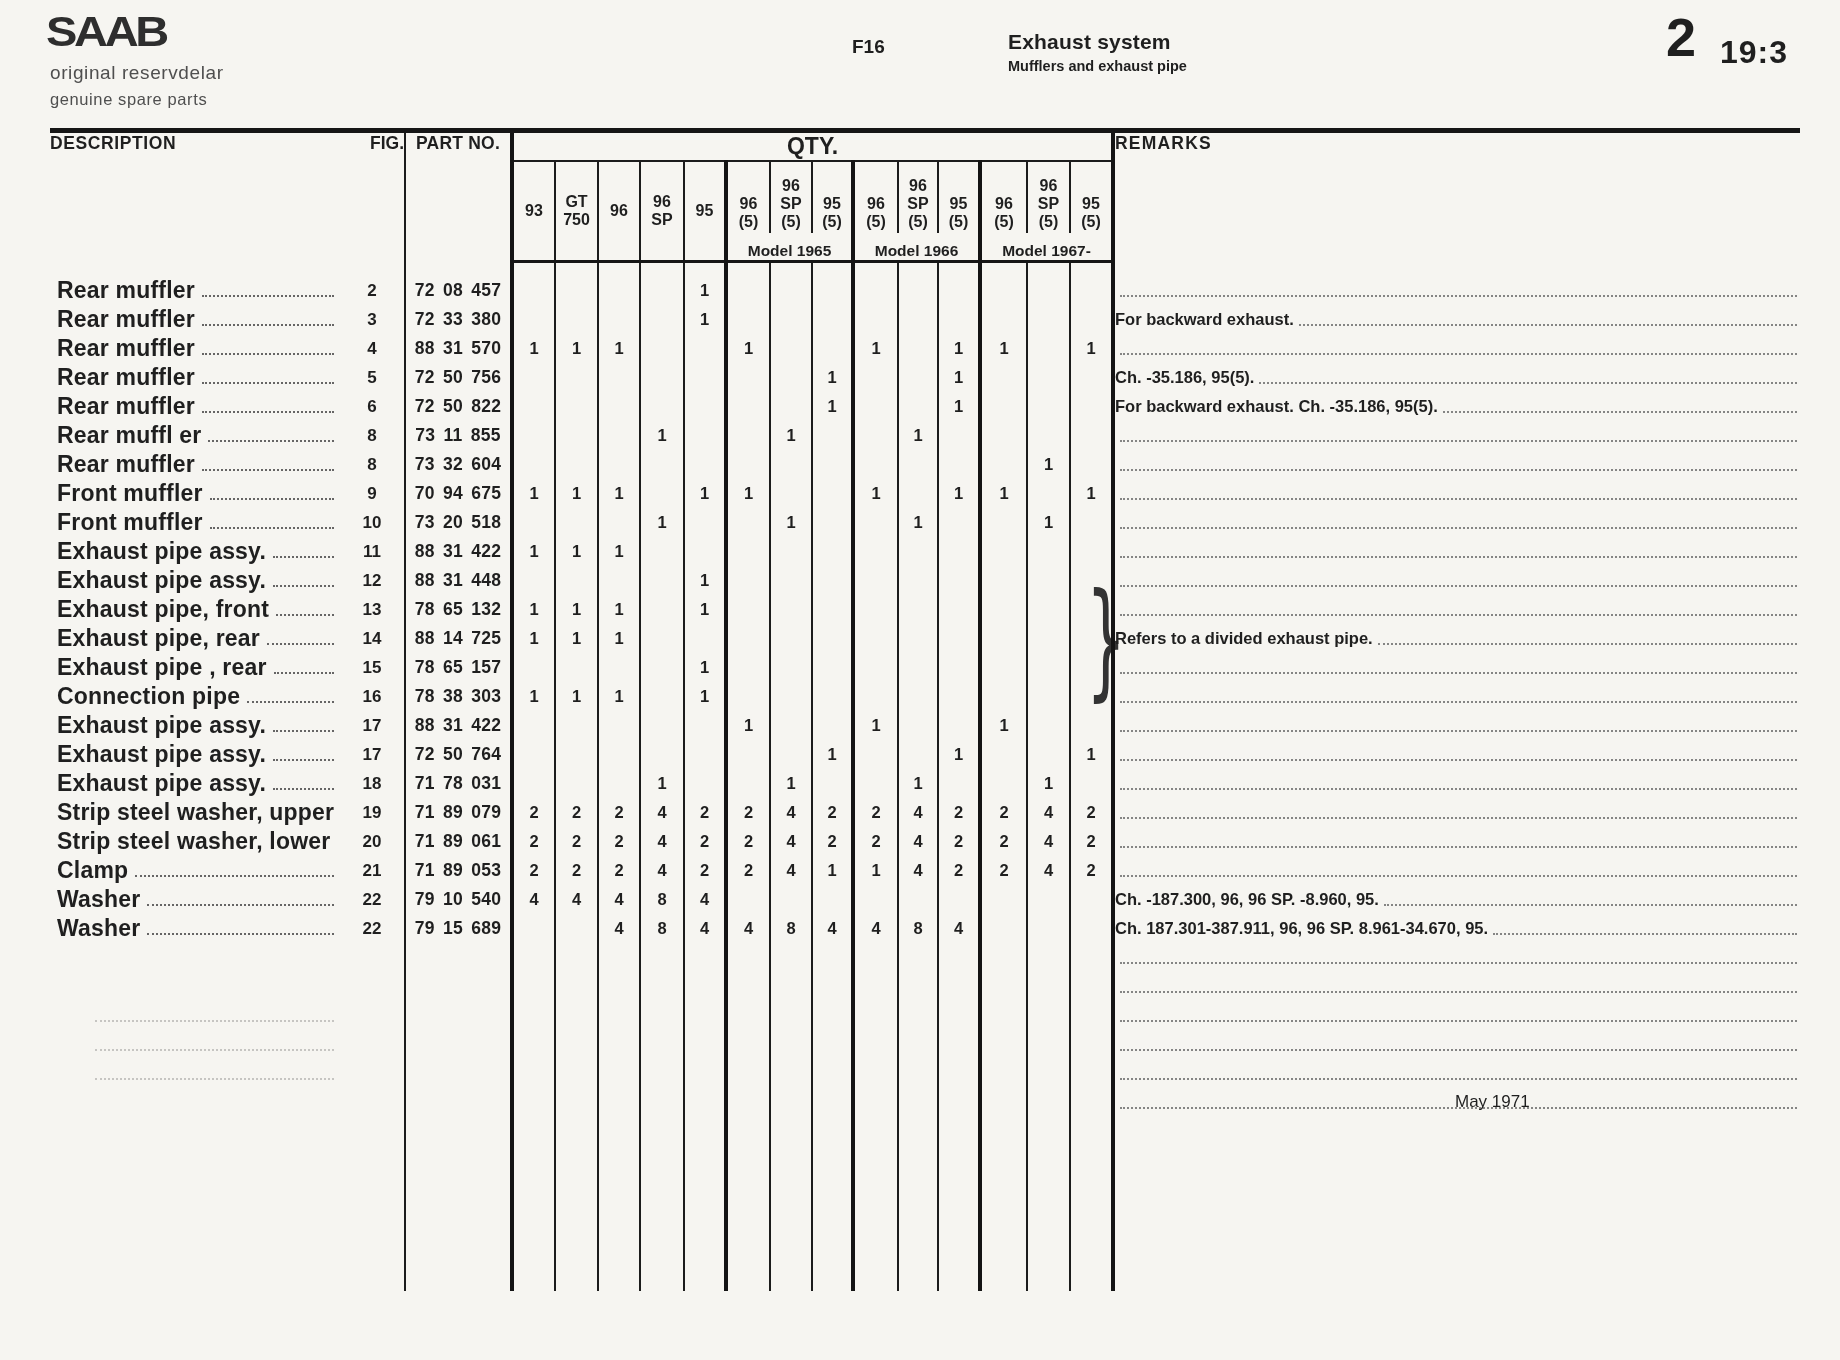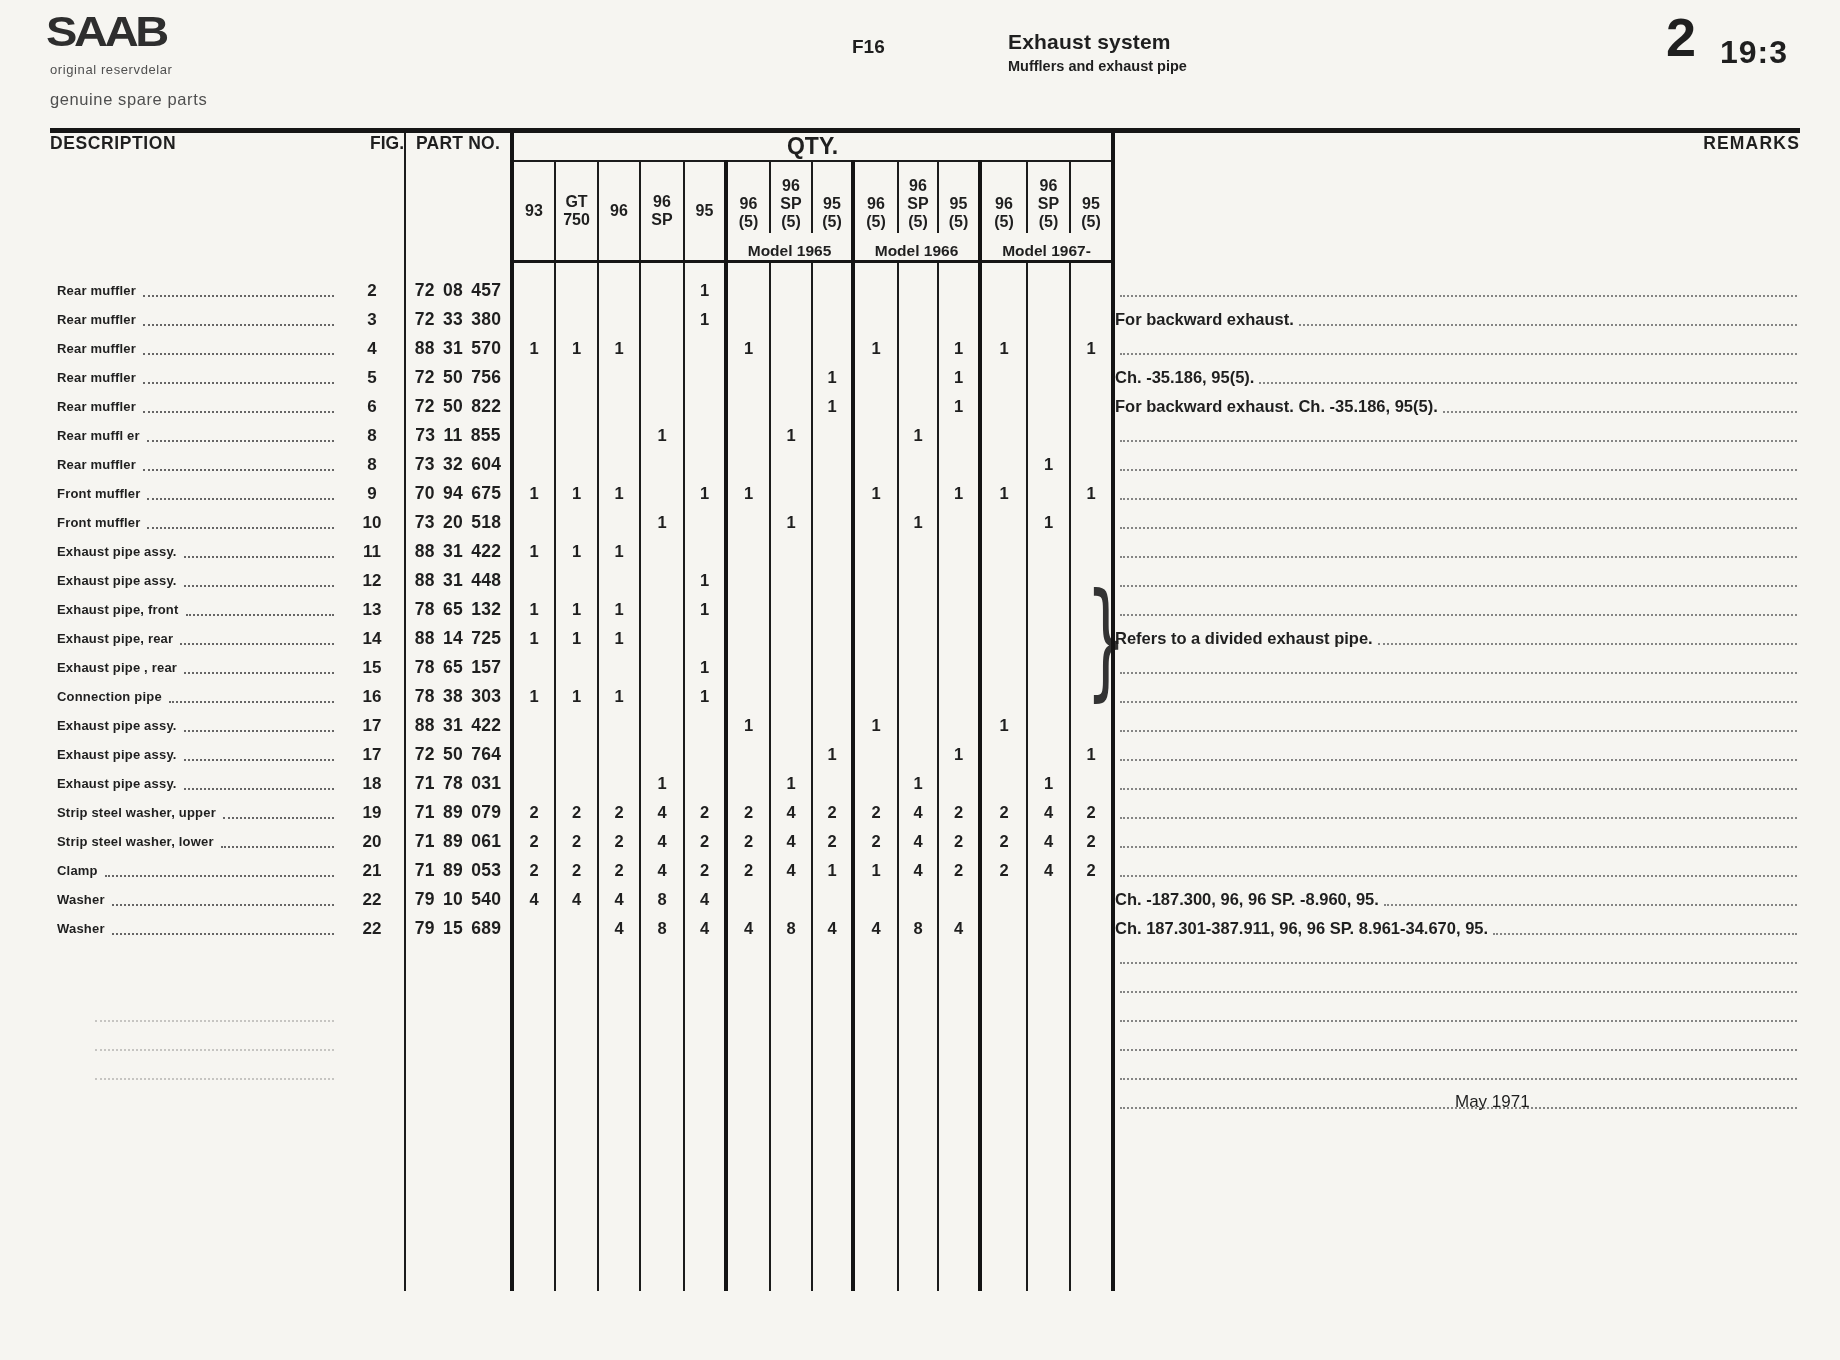--- a/index.html
+++ b/index.html
@@ -3,21 +3,21 @@
 <meta charset="utf-8">
 <style>
   html,body{margin:0;padding:0;background:#d8d6d0;}
   #page{position:relative;width:1840px;height:1360px;background:#f6f5f1;
         font-family:"Liberation Sans",sans-serif;color:#1f1f1f;overflow:hidden;}
 
   
   .abs{position:absolute;}
   .logo{left:46px;top:8px;font-size:42px;font-weight:900;letter-spacing:-3px;
         color:#2e2e2e;transform:scaleX(1.12);transform-origin:left top;}
-  .brand1{left:50px;top:62px;font-size:13px;color:#4f4f4f;letter-spacing:.6px;}
+  .brand1{left:50px;top:62px;font-size:19px;color:#4f4f4f;letter-spacing:.6px;}
   .brand2{left:50px;top:90px;font-size:16.5px;color:#4f4f4f;letter-spacing:.6px;}
   .fcode{left:852px;top:36px;font-size:19px;font-weight:800;}
   .title{left:1008px;top:30px;font-size:21px;font-weight:800;letter-spacing:.2px;}
   .subtitle{left:1008px;top:58px;font-size:14.5px;font-weight:800;}
   .pagenum{left:1666px;top:6px;font-size:54px;font-weight:800;}
   .pagesub{left:1720px;top:34px;font-size:32px;font-weight:800;letter-spacing:1px;}
   .footerdate{left:1455px;top:1092px;font-size:17px;font-weight:400;}
   .brace{left:1086px;top:574px;font-size:126px;line-height:132px;font-weight:400;
          color:#333;transform:scaleX(.5);transform-origin:left top;
          font-family:"DejaVu Sans",sans-serif;}
@@ -29,38 +29,38 @@
   table.parts td{padding:0;overflow:hidden;}
 
   .bl2{border-left:2px solid #1c1c1c;}
   .bl4{border-left:4px solid #141414;}
 
   
   .hc{vertical-align:top;font-weight:800;font-size:17.5px;padding-top:14px;}
   .desc-h{text-align:left;padding-left:8px;letter-spacing:.6px;}
   .fig-h{text-align:right;padding-right:8px;}
   .part-h{text-align:center;letter-spacing:.2px;}
-  .rem-h{text-align:right;letter-spacing:1.2px;}
+  .rem-h{text-align:left;letter-spacing:1.2px;}
   .qty-band{border-bottom:2px solid #1c1c1c;text-align:center;font-weight:800;
             font-size:23px;height:27px;vertical-align:middle;}
   tr.h-cols{height:72px;}
   tr.h-models{height:28px;}
   .qh{white-space:pre-line;text-align:center;font-weight:800;font-size:16px;line-height:1.12;}
   .qh.mid{vertical-align:middle;}
   .qh.bot{vertical-align:bottom;padding-bottom:2px;}
   .hbb{border-bottom:3px solid #161616;}
   .mh{text-align:center;font-weight:800;font-size:15.5px;vertical-align:bottom;
       padding-bottom:4px;white-space:nowrap;}
 
   
   tr.spacer{height:15px;}
   tr.data,tr.traildot,tr.plain{height:29px;}
 
   .dwrap{display:flex;align-items:flex-end;height:29px;padding-left:7px;}
-  .dtext{line-height:29px;font-size:13px;font-weight:600;letter-spacing:.2px;white-space:pre;}
+  .dtext{line-height:29px;font-size:23px;font-weight:600;letter-spacing:.2px;white-space:pre;}
   .dlead{flex:1;border-bottom:2.5px dotted #4d4d4d;margin:0 6px 8px 7px;opacity:.85;}
   .dlead.faint{opacity:.28;margin-left:38px;}
 
   .c-fig{text-align:center;font-weight:700;font-size:17px;line-height:29px;}
   .c-part{text-align:center;font-weight:700;font-size:17.5px;line-height:29px;
           letter-spacing:.3px;word-spacing:3px;white-space:nowrap;}
   .qcell{text-align:center;font-weight:700;font-size:16.5px;line-height:29px;}
 
   .rwrap{display:flex;align-items:flex-end;height:29px;}
   .rtext{line-height:29px;font-size:16.5px;font-weight:700;white-space:pre;}

